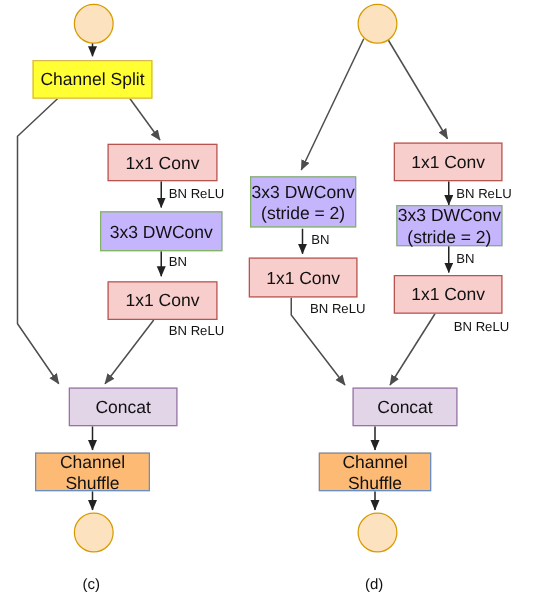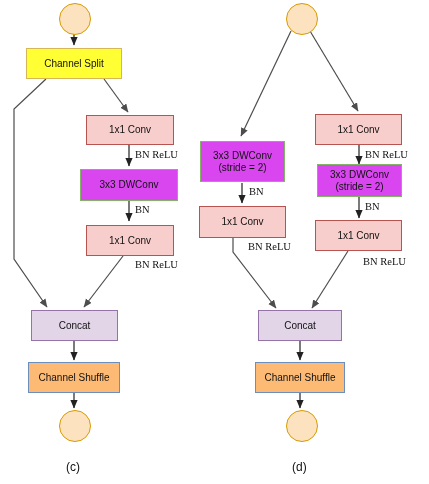--- a/index.html
+++ b/index.html
@@ -2,28 +2,28 @@
 <html><head>
 <meta charset="utf-8">
 <style>
   html,body{margin:0;padding:0;background:#ffffff;}
   body{width:429px;height:484px;overflow:hidden;
        font-family:"Liberation Sans","DejaVu Sans",sans-serif;}
   #stage{position:relative;width:429px;height:484px;}
   svg#wires{position:absolute;left:0;top:0;width:429px;height:484px;}
   .node{position:absolute;box-sizing:border-box;display:flex;align-items:center;
         justify-content:center;text-align:center;line-height:1.18;
-        font-size:10px;color:#111111;border:1px solid #000;}
+        font-size:14px;color:#111111;border:1px solid #000;}
   .n-yellow{background:#ffff33;border-color:#d6b656;}
   .n-red{background:#f8cecc;border-color:#b85450;text-align:center;}
-  .n-green{background:#d946ef;border-color:#82b366;}
-  .n-purple{background:#e1d5e7;border-color:#9673a6;}
+  .n-green{background:#c4b5fd;border-color:#82b366;}
+  .n-purple{background:#e1d5e7;border-color:#9673a6;margin-left:24px;}
   .n-blue{background:#fdba74;border-color:#6c8ebf;}
   .circ{position:absolute;border-radius:50%;background:#fde2c0;border:1.4px solid #d79b00;}
-  .elabel{position:absolute;font-size:10.5px;color:#111;white-space:nowrap;font-family:Liberation Serif, serif;}
+  .elabel{position:absolute;font-size:10.5px;color:#111;white-space:nowrap;}
   .panel-label{position:absolute;font-size:12px;color:#111;}
   .two-line{flex-direction:column;}
 </style>
 </head>
 <body>
 
 <div id="stage">
 
   <svg id="wires" viewBox="0 0 429 484" xmlns="http://www.w3.org/2000/svg">
     <defs>

